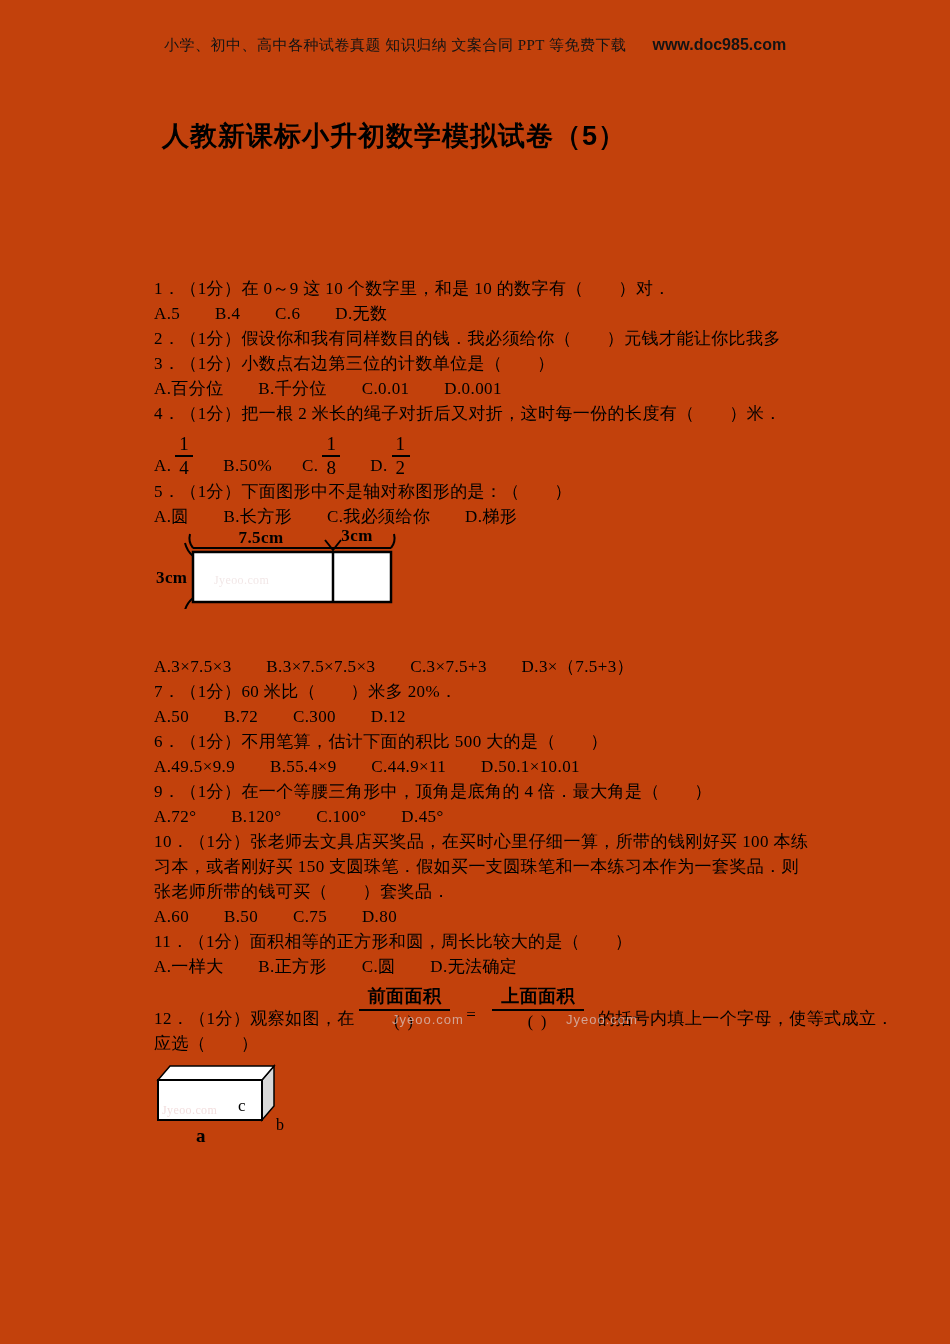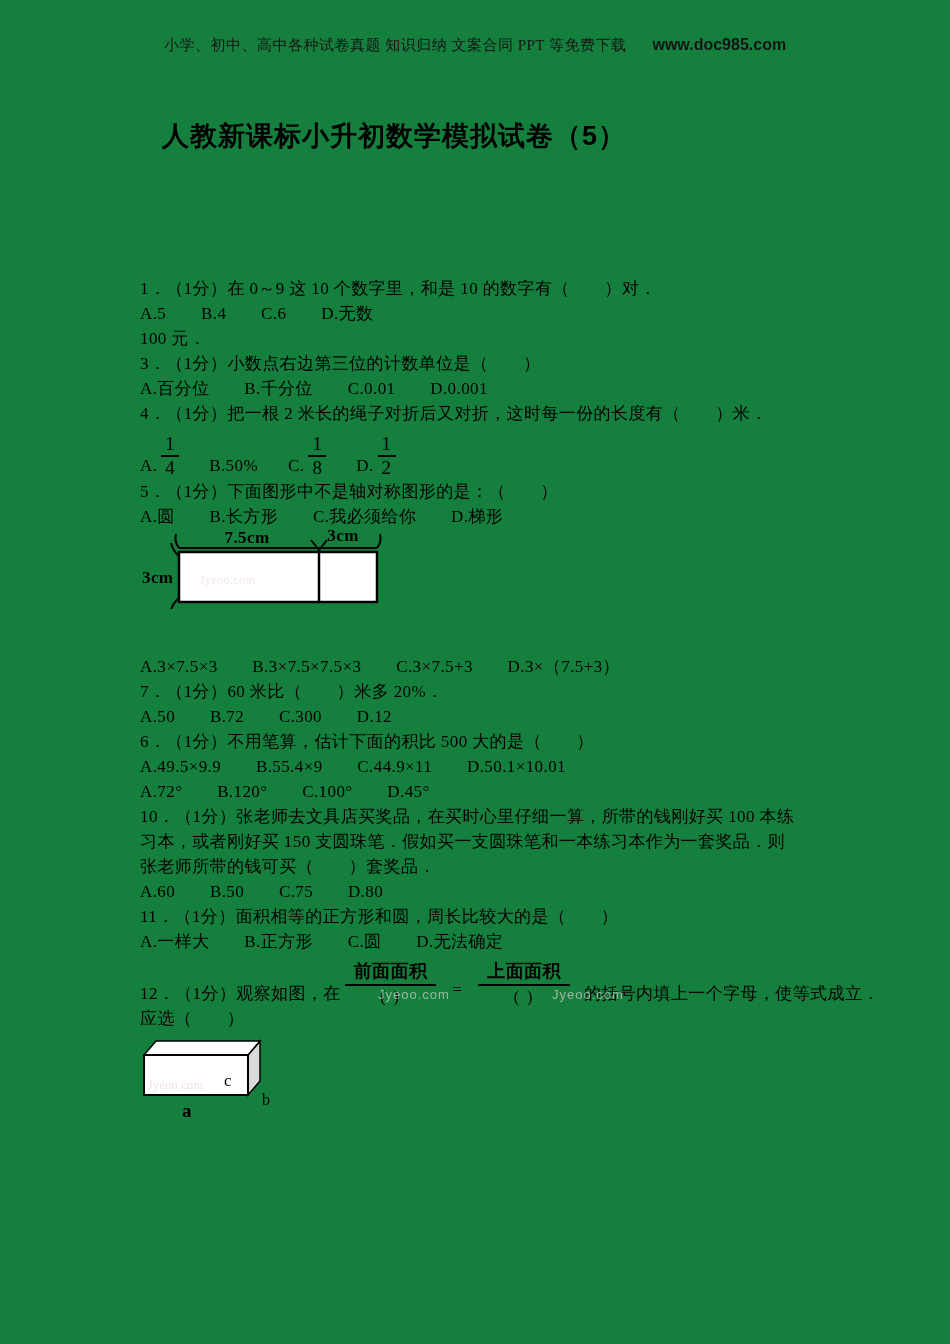--- a/index.html
+++ b/index.html
@@ -1,26 +1,26 @@
 <!DOCTYPE html>
 <html><head>
 <meta charset="utf-8">
 <style>
   html,body{margin:0;padding:0;background:#ffffff;}
-  .page{position:relative;width:950px;height:1344px;background:#15803d;overflow:hidden;
+  .page{position:relative;width:950px;height:1344px;background:#c2410c;overflow:hidden;
         font-family:"Liberation Serif","DejaVu Serif",serif;color:#000;}
   .header{position:absolute;top:36px;left:0;width:950px;text-align:center;
           font-size:15px;color:#141414;white-space:nowrap;}
   .header .site{letter-spacing:0.5px;}
   .header .url{font-family:"Liberation Sans","DejaVu Sans",sans-serif;font-weight:bold;
                font-size:16px;margin-left:26px;}
   .title{position:absolute;top:118px;left:0;width:788px;text-align:center;
          font-size:27px;font-weight:bold;letter-spacing:1px;
          font-family:"Liberation Sans","DejaVu Sans",sans-serif;}
-  .content{position:absolute;left:140px;top:276px;width:740px;
+  .content{position:absolute;left:154px;top:276px;width:740px;
            font-size:17px;line-height:25px;letter-spacing:0.4px;}
   .content p{margin:0;}
   
   .fracrow{display:flex;align-items:flex-end;height:52px;padding-bottom:1px;}
   .fracrow .grp{display:inline-flex;align-items:flex-end;margin-right:30px;}
   .frac{display:inline-flex;flex-direction:column;align-items:center;
         line-height:1.05;font-size:19px;margin-left:4px;}
   .frac .num{border-bottom:2px solid #000;padding:0 4px 1px;}
   .frac .den{padding-top:1px;}
   
@@ -50,21 +50,21 @@
     <span class="site">小学、初中、高中各种试卷真题 知识归纳 文案合同 PPT 等免费下载</span><span class="url">www.doc985.com</span>
   </div>
 
   <div class="title">人教新课标小升初数学模拟试卷（5）</div>
 
   <div class="content">
 
     <p>1．（1分）在 0～9 这 10 个数字里，和是 10 的数字有（　　）对．</p>
     <p>A.5　　B.4　　C.6　　D.无数</p>
 
-    <p>100 元．</p>
+    <p>2．（1分）假设你和我有同样数目的钱．我必须给你（　　）元钱才能让你比我多</p>
 
     <p>3．（1分）小数点右边第三位的计数单位是（　　）</p>
     <p>A.百分位　　B.千分位　　C.0.01　　D.0.001</p>
 
     <p>4．（1分）把一根 2 米长的绳子对折后又对折，这时每一份的长度有（　　）米．</p>
     <div class="fracrow">
       <span class="grp">
         <span>A.</span>
         <span class="frac">
           <span class="num">1</span>
@@ -110,20 +110,21 @@
       </svg>
     </div>
     <p>A.3×7.5×3　　B.3×7.5×7.5×3　　C.3×7.5+3　　D.3×（7.5+3）</p>
 
     <p>7．（1分）60 米比（　　）米多 20%．</p>
     <p>A.50　　B.72　　C.300　　D.12</p>
 
     <p>6．（1分）不用笔算，估计下面的积比 500 大的是（　　）</p>
     <p>A.49.5×9.9　　B.55.4×9　　C.44.9×11　　D.50.1×10.01</p>
 
+    <p>9．（1分）在一个等腰三角形中，顶角是底角的 4 倍．最大角是（　　）</p>
     <p>A.72°　　B.120°　　C.100°　　D.45°</p>
 
     <p>10．（1分）张老师去文具店买奖品，在买时心里仔细一算，所带的钱刚好买 100 本练</p>
     <p>习本，或者刚好买 150 支圆珠笔．假如买一支圆珠笔和一本练习本作为一套奖品．则</p>
     <p>张老师所带的钱可买（　　）套奖品．</p>
     <p>A.60　　B.50　　C.75　　D.80</p>
 
     <p>11．（1分）面积相等的正方形和圆，周长比较大的是（　　）</p>
     <p>A.一样大　　B.正方形　　C.圆　　D.无法确定</p>
 

